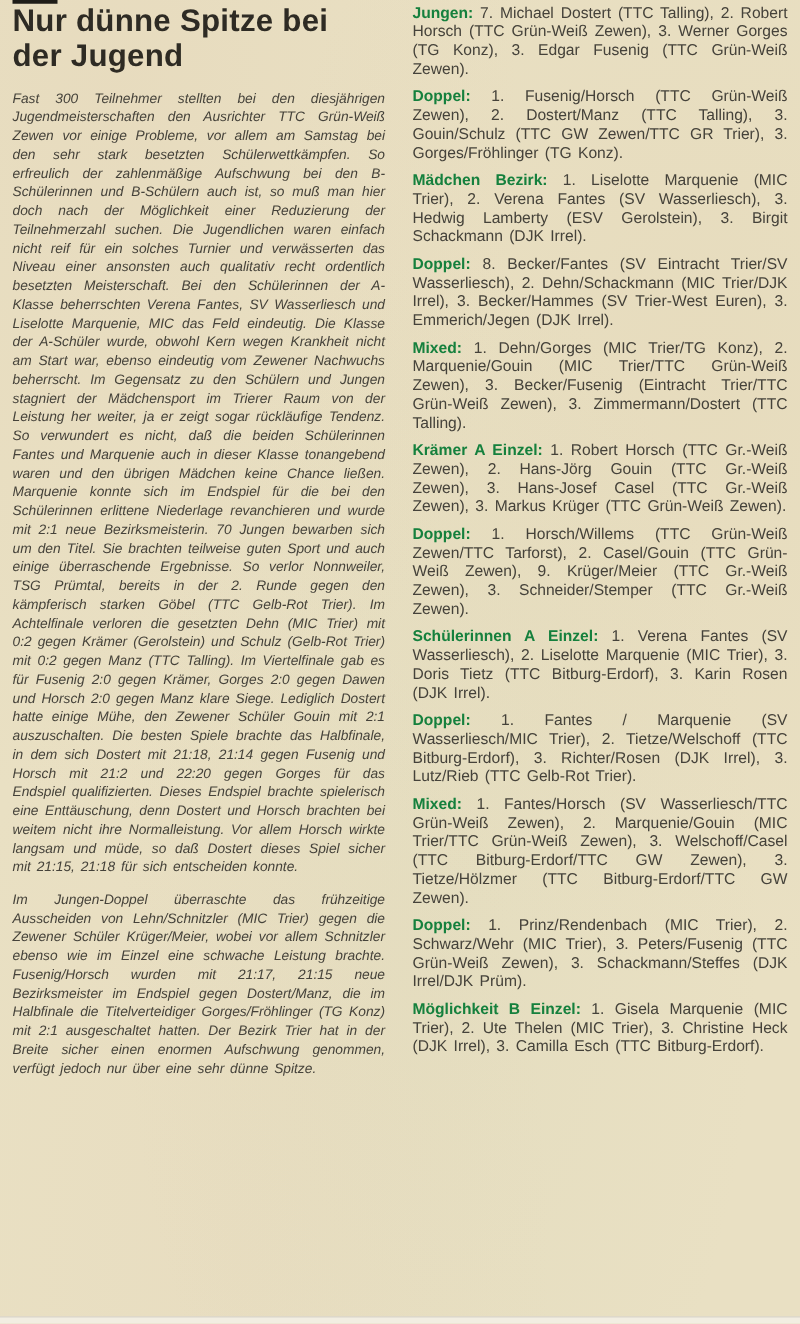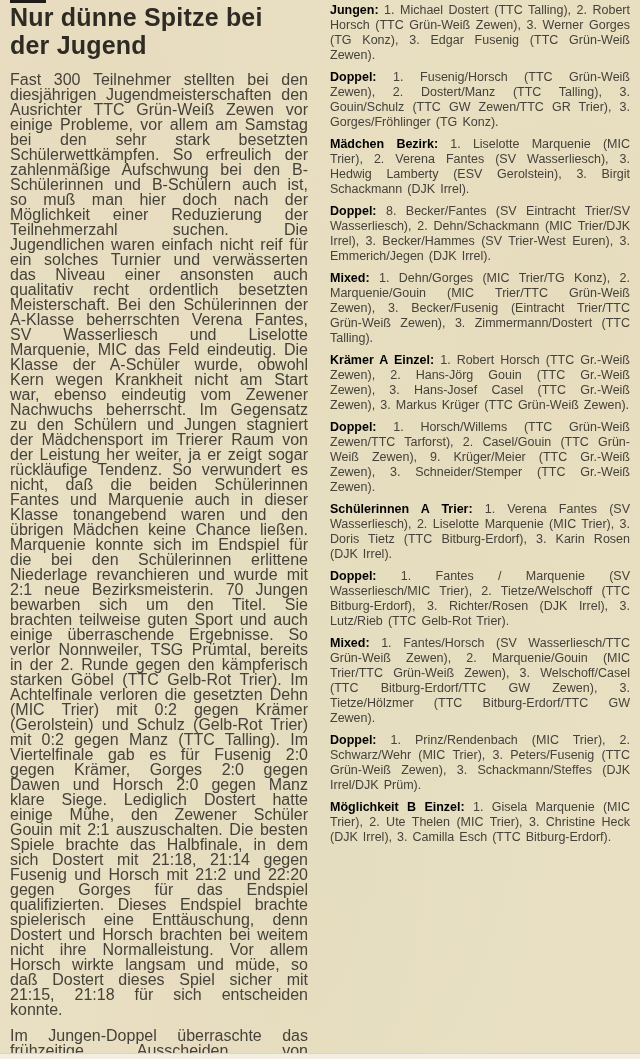--- a/index.html
+++ b/index.html
@@ -48,63 +48,64 @@
   h1.headline {
     font-size: 25px;
     line-height: 1.12;
     font-weight: bold;
     letter-spacing: 0.2px;
     color: #2e2b24;
     margin: 1px 0 13px 0;
   }
   p.body-par {
     text-align: justify;
-    font-size: 16px;
+    font-size: 11px;
     line-height: 15px;
     word-spacing: 1.6px;
     margin: 0 0 11px 0;
     hyphens: auto;
+    font-style: italic;
     -webkit-hyphens: auto;
   }
   p.result {
     text-align: justify;
     font-size: 12.5px;
     line-height: 15px;
     word-spacing: 1.6px;
     margin: 0 0 7px 0;
     hyphens: auto;
     -webkit-hyphens: auto;
   }
   .lbl {
     font-weight: bold;
-    color: #000000;
+    color: #15803d;
   }
 </style>
 </head>
 <body>
 
 <div class="top-rule"></div>
 
 <div class="columns">
 
   <div class="col-left">
     <h1 class="headline">Nur dünne Spitze bei der Jugend</h1>
     <p class="body-par">Fast 300 Teilnehmer stellten bei den diesjährigen Jugendmeisterschaften den Ausrichter TTC Grün-Weiß Zewen vor einige Probleme, vor allem am Samstag bei den sehr stark besetzten Schülerwettkämpfen. So erfreulich der zahlenmäßige Aufschwung bei den B-Schülerinnen und B-Schülern auch ist, so muß man hier doch nach der Möglichkeit einer Reduzierung der Teilnehmerzahl suchen. Die Jugendlichen waren einfach nicht reif für ein solches Turnier und verwässerten das Niveau einer ansonsten auch qualitativ recht ordentlich besetzten Meisterschaft. Bei den Schülerinnen der A-Klasse beherrschten Verena Fantes, SV Wasserliesch und Liselotte Marquenie, MIC das Feld eindeutig. Die Klasse der A-Schüler wurde, obwohl Kern wegen Krankheit nicht am Start war, ebenso eindeutig vom Zewener Nachwuchs beherrscht. Im Gegensatz zu den Schülern und Jungen stagniert der Mädchensport im Trierer Raum von der Leistung her weiter, ja er zeigt sogar rückläufige Tendenz. So verwundert es nicht, daß die beiden Schülerinnen Fantes und Marquenie auch in dieser Klasse tonangebend waren und den übrigen Mädchen keine Chance ließen. Marquenie konnte sich im Endspiel für die bei den Schülerinnen erlittene Niederlage revanchieren und wurde mit 2:1 neue Bezirksmeisterin. 70 Jungen bewarben sich um den Titel. Sie brachten teilweise guten Sport und auch einige überraschende Ergebnisse. So verlor Nonnweiler, TSG Prümtal, bereits in der 2. Runde gegen den kämpferisch starken Göbel (TTC Gelb-Rot Trier). Im Achtelfinale verloren die gesetzten Dehn (MIC Trier) mit 0:2 gegen Krämer (Gerolstein) und Schulz (Gelb-Rot Trier) mit 0:2 gegen Manz (TTC Talling). Im Viertelfinale gab es für Fusenig 2:0 gegen Krämer, Gorges 2:0 gegen Dawen und Horsch 2:0 gegen Manz klare Siege. Lediglich Dostert hatte einige Mühe, den Zewener Schüler Gouin mit 2:1 auszuschalten. Die besten Spiele brachte das Halbfinale, in dem sich Dostert mit 21:18, 21:14 gegen Fusenig und Horsch mit 21:2 und 22:20 gegen Gorges für das Endspiel qualifizierten. Dieses Endspiel brachte spielerisch eine Enttäuschung, denn Dostert und Horsch brachten bei weitem nicht ihre Normalleistung. Vor allem Horsch wirkte langsam und müde, so daß Dostert dieses Spiel sicher mit 21:15, 21:18 für sich entscheiden konnte.</p>
     <p class="body-par">Im Jungen-Doppel überraschte das frühzeitige Ausscheiden von Lehn/Schnitzler (MIC Trier) gegen die Zewener Schüler Krüger/Meier, wobei vor allem Schnitzler ebenso wie im Einzel eine schwache Leistung brachte. Fusenig/Horsch wurden mit 21:17, 21:15 neue Bezirksmeister im Endspiel gegen Dostert/Manz, die im Halbfinale die Titelverteidiger Gorges/Fröhlinger (TG Konz) mit 2:1 ausgeschaltet hatten. Der Bezirk Trier hat in der Breite sicher einen enormen Aufschwung genommen, verfügt jedoch nur über eine sehr dünne Spitze.</p>
   </div>
 
   <div class="col-right">
-    <p class="result"><b class="lbl">Jungen:</b> <span>1. Michael Dostert (TTC Talling), 2. Robert Horsch (TTC Grün-Weiß Zewen), 3. Werner Gorges (TG Konz), 3. Edgar Fusenig (TTC Grün-Weiß Zewen).</span></p>
+    <p class="result"><b class="lbl">Jungen:</b> <span>7. Michael Dostert (TTC Talling), 2. Robert Horsch (TTC Grün-Weiß Zewen), 3. Werner Gorges (TG Konz), 3. Edgar Fusenig (TTC Grün-Weiß Zewen).</span></p>
     <p class="result"><b class="lbl">Doppel:</b> <span>1. Fusenig/Horsch (TTC Grün-Weiß Zewen), 2. Dostert/Manz (TTC Talling), 3. Gouin/Schulz (TTC GW Zewen/TTC GR Trier), 3. Gorges/Fröhlinger (TG Konz).</span></p>
     <p class="result"><b class="lbl">Mädchen Bezirk:</b> <span>1. Liselotte Marquenie (MIC Trier), 2. Verena Fantes (SV Wasserliesch), 3. Hedwig Lamberty (ESV Gerolstein), 3. Birgit Schackmann (DJK Irrel).</span></p>
     <p class="result"><b class="lbl">Doppel:</b> <span>8. Becker/Fantes (SV Eintracht Trier/SV Wasserliesch), 2. Dehn/Schackmann (MIC Trier/DJK Irrel), 3. Becker/Hammes (SV Trier-West Euren), 3. Emmerich/Jegen (DJK Irrel).</span></p>
     <p class="result"><b class="lbl">Mixed:</b> <span>1. Dehn/Gorges (MIC Trier/TG Konz), 2. Marquenie/Gouin (MIC Trier/TTC Grün-Weiß Zewen), 3. Becker/Fusenig (Eintracht Trier/TTC Grün-Weiß Zewen), 3. Zimmermann/Dostert (TTC Talling).</span></p>
     <p class="result"><b class="lbl">Krämer A Einzel:</b> <span>1. Robert Horsch (TTC Gr.-Weiß Zewen), 2. Hans-Jörg Gouin (TTC Gr.-Weiß Zewen), 3. Hans-Josef Casel (TTC Gr.-Weiß Zewen), 3. Markus Krüger (TTC Grün-Weiß Zewen).</span></p>
     <p class="result"><b class="lbl">Doppel:</b> <span>1. Horsch/Willems (TTC Grün-Weiß Zewen/TTC Tarforst), 2. Casel/Gouin (TTC Grün-Weiß Zewen), 9. Krüger/Meier (TTC Gr.-Weiß Zewen), 3. Schneider/Stemper (TTC Gr.-Weiß Zewen).</span></p>
-    <p class="result"><b class="lbl">Schülerinnen A Trier:</b> <span>1. Verena Fantes (SV Wasserliesch), 2. Liselotte Marquenie (MIC Trier), 3. Doris Tietz (TTC Bitburg-Erdorf), 3. Karin Rosen (DJK Irrel).</span></p>
+    <p class="result"><b class="lbl">Schülerinnen A Einzel:</b> <span>1. Verena Fantes (SV Wasserliesch), 2. Liselotte Marquenie (MIC Trier), 3. Doris Tietz (TTC Bitburg-Erdorf), 3. Karin Rosen (DJK Irrel).</span></p>
     <p class="result"><b class="lbl">Doppel:</b> <span>1. Fantes / Marquenie (SV Wasserliesch/MIC Trier), 2. Tietze/Welschoff (TTC Bitburg-Erdorf), 3. Richter/Rosen (DJK Irrel), 3. Lutz/Rieb (TTC Gelb-Rot Trier).</span></p>
     <p class="result"><b class="lbl">Mixed:</b> <span>1. Fantes/Horsch (SV Wasserliesch/TTC Grün-Weiß Zewen), 2. Marquenie/Gouin (MIC Trier/TTC Grün-Weiß Zewen), 3. Welschoff/Casel (TTC Bitburg-Erdorf/TTC GW Zewen), 3. Tietze/Hölzmer (TTC Bitburg-Erdorf/TTC GW Zewen).</span></p>
     <p class="result"><b class="lbl">Doppel:</b> <span>1. Prinz/Rendenbach (MIC Trier), 2. Schwarz/Wehr (MIC Trier), 3. Peters/Fusenig (TTC Grün-Weiß Zewen), 3. Schackmann/Steffes (DJK Irrel/DJK Prüm).</span></p>
     <p class="result"><b class="lbl">Möglichkeit B Einzel:</b> <span>1. Gisela Marquenie (MIC Trier), 2. Ute Thelen (MIC Trier), 3. Christine Heck (DJK Irrel), 3. Camilla Esch (TTC Bitburg-Erdorf).</span></p>
   </div>
 
 </div>
 
 <div class="bottom-edge"></div>
 

